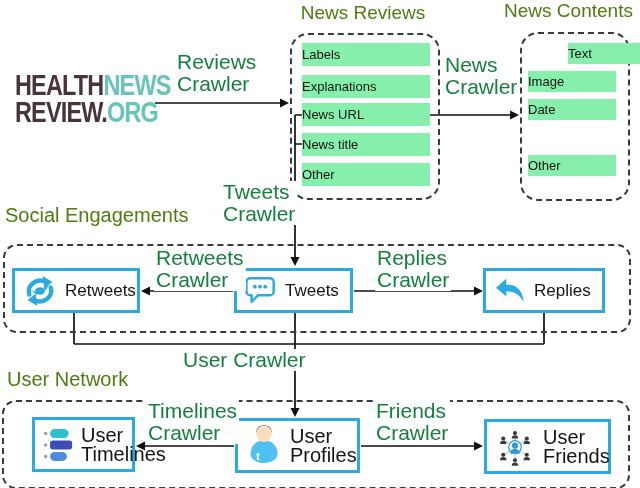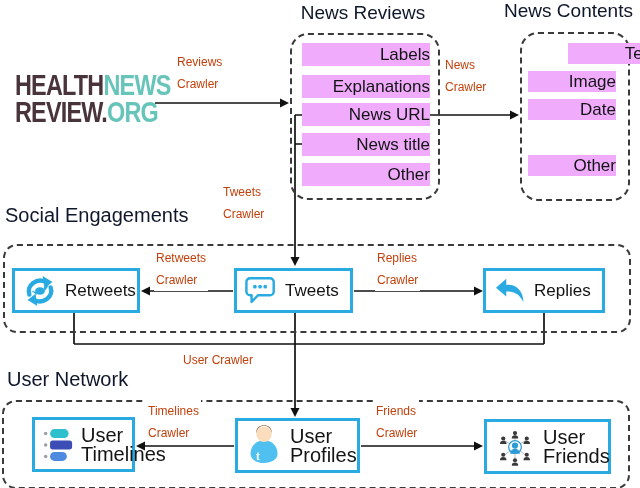--- a/index.html
+++ b/index.html
@@ -10,40 +10,40 @@
   .wires{position:absolute;left:0;top:0;z-index:1;pointer-events:none;}
   .abs{position:absolute;z-index:2;}
 
   
   .logo{left:15px;top:71px;line-height:27px;font-weight:bold;font-size:30px;
         letter-spacing:-1px;transform:scaleX(0.78);transform-origin:left top;white-space:nowrap;}
   .logo .dark{color:#4A343C;}
   .logo .teal{color:#67C4B9;}
 
   
-  .title{font-size:19px;color:#0f172a;white-space:nowrap;}
+  .title{font-size:19px;color:#4d7c0f;white-space:nowrap;}
   .t-center{text-align:center;}
 
   
   .dashed{border:2px dashed #3a3a3a;border-radius:18px;background:transparent;}
   .dashed.wide{border-radius:14px;}
 
   
-  .oitem{position:absolute;left:302px;width:128px;height:23px;background:#f0abfc;
-         font-size:17px;line-height:23px;text-align:right;color:#141414;z-index:2;}
+  .oitem{position:absolute;left:302px;width:128px;height:23px;background:#86efac;
+         font-size:13px;line-height:23px;text-align:left;color:#141414;z-index:2;}
   .oitem.nc{left:528px;width:88px;height:21px;line-height:21px;}
 
   
   .node{position:absolute;background:#fff;border:3px solid #29ABE2;z-index:2;
         display:flex;align-items:center;gap:8px;padding:0 4px 0 8px;box-sizing:border-box;}
   .node .lbl{font-size:17px;color:#141414;white-space:nowrap;}
   .node .lbl2{font-size:20px;line-height:19px;color:#141414;white-space:nowrap;}
 
   
-  .clabel{font-size:12px;line-height:22px;color:#c2410c;white-space:nowrap;background:#fff;padding:0 2px;}
+  .clabel{font-size:21px;line-height:22px;color:#15803d;white-space:nowrap;background:#fff;padding:0 2px;}
   .icn{display:flex;align-items:center;justify-content:center;flex:none;}
 </style>
 </head>
 <body>
 
 <div class="canvas">
 
   <svg class="wires" width="640" height="488" viewBox="0 0 640 488">
     <g stroke="#111" stroke-width="1.7" fill="none">
 

